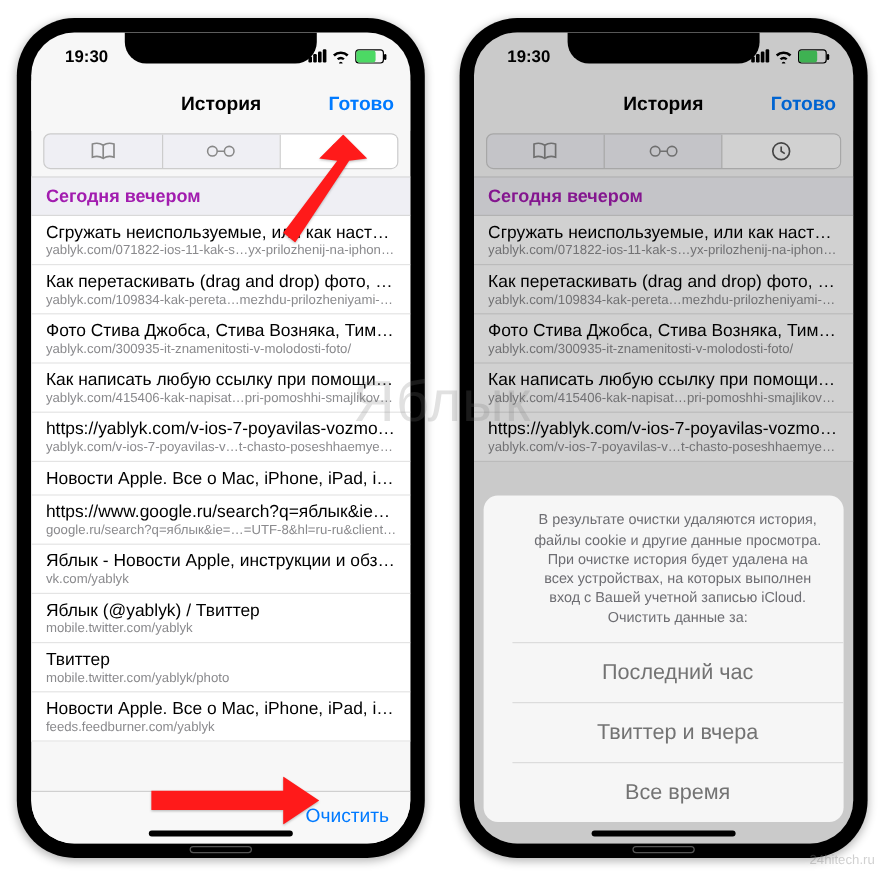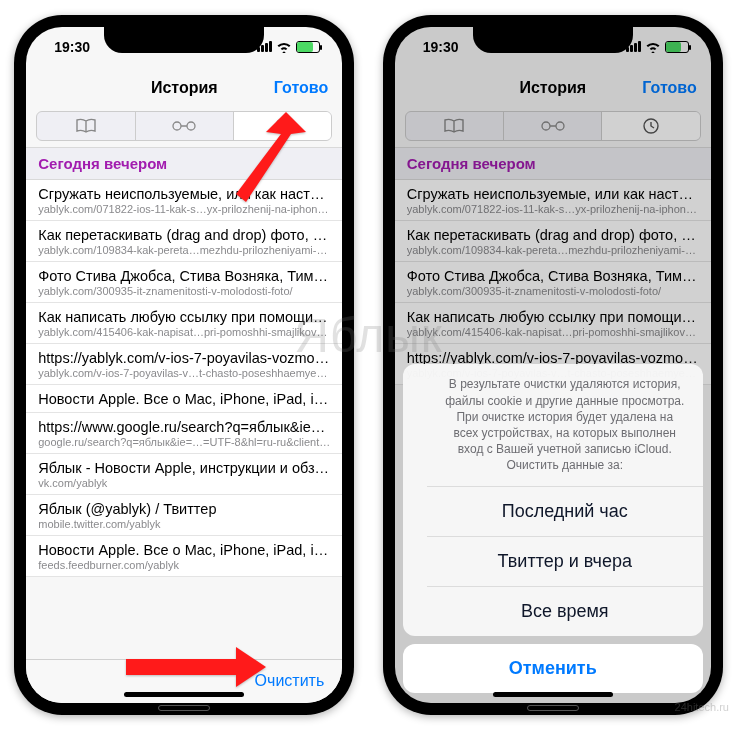--- a/index.html
+++ b/index.html
@@ -78,31 +78,31 @@
   .toolbar a{ color:#007aff; font-size:16px;}
   .home-ind{ position:absolute; bottom:6px; left:50%; transform:translateX(-50%);
     width:120px; height:5px; background:#000; border-radius:3px; z-index:60;}
   .dimmer{ position:absolute; inset:0; background:rgba(0,0,0,.18); }
   .sheet{
     position:absolute; left:8px; right:8px; bottom:10px; z-index:40;
   }
   .sheet-group{ background:rgba(248,248,248,.96); border-radius:12px; overflow:hidden; margin-bottom:8px;padding-left:24px;}
   .sheet-msg{ font-size:12px; color:#6d6d72; text-align:center; padding:12px 18px; line-height:1.35;}
   .sheet-btn{ text-align:center; font-size:18px; padding:14px 0; border-top:1px solid #dcdcdc;}
-  .sheet-btn.dest{ color:#0f172a; }
+  .sheet-btn.dest{ color:#737373; }
   .sheet-cancel{ background:#fff; border-radius:12px; text-align:center; font-size:18px; font-weight:600; color:#007aff; padding:14px 0;}
   .arrow{ position:absolute; z-index:70;}
   .arrow svg{ display:block; filter: drop-shadow(0 1px 1px rgba(0,0,0,.25)); }
   .watermark{
     position:absolute; left:50%; top:46%; transform:translate(-50%,-50%);
     font-size:48px; color:rgba(120,120,120,.22); font-weight:300; letter-spacing:1px;
     pointer-events:none; z-index:80;
   }
   .footer-mark{
-    position:absolute; right:8px; bottom:16px; font-size:11px; color:rgba(120,120,120,.35);
+    position:absolute; right:8px; bottom:6px; font-size:11px; color:rgba(120,120,120,.35);
     z-index:80;
   }
 </style>
 </head>
 <body>
 
 <div class="phone">
   <div class="screen">
     <div class="notch"></div>
     <div class="status-bar">
@@ -175,20 +175,24 @@
         </div>
         <div class="row">
           <div class="row-title">Яблык - Новости Apple, инструкции и обзор…</div>
           <div class="row-url">vk.com/yablyk</div>
         </div>
         <div class="row">
           <div class="row-title">Яблык (@yablyk) / Твиттер</div>
           <div class="row-url">mobile.twitter.com/yablyk</div>
         </div>
         <div class="row">
+          <div class="row-title">Твиттер</div>
+          <div class="row-url">mobile.twitter.com/yablyk/photo</div>
+        </div>
+        <div class="row">
           <div class="row-title">Новости Apple. Все о Mac, iPhone, iPad, iOS,…</div>
           <div class="row-url">feeds.feedburner.com/yablyk</div>
         </div>
       </div>
     <div class="toolbar">
       <a>Очистить</a>
     </div>
     <div class="home-ind"></div>
 
     <div class="arrow" style="top:85px; left:170px;">
@@ -270,20 +274,19 @@
         </div>
       </div>
     <div class="dimmer"></div>
     <div class="sheet">
       <div class="sheet-group">
         <div class="sheet-msg">В результате очистки удаляются история, файлы cookie и другие данные просмотра. При очистке история будет удалена на всех устройствах, на которых выполнен вход с Вашей учетной записью iCloud. Очистить данные за:</div>
         <div class="sheet-btn dest">Последний час</div>
         <div class="sheet-btn dest">Твиттер и вчера</div>
         <div class="sheet-btn dest">Все время</div>
       </div>
-      <div class="sheet-cancel">Отменить</div>
     </div>
     <div class="home-ind"></div>
   </div>
 </div>
 
 <div class="watermark">Яблык</div>
 <div class="footer-mark">24hitech.ru</div>
 
 </body></html>

